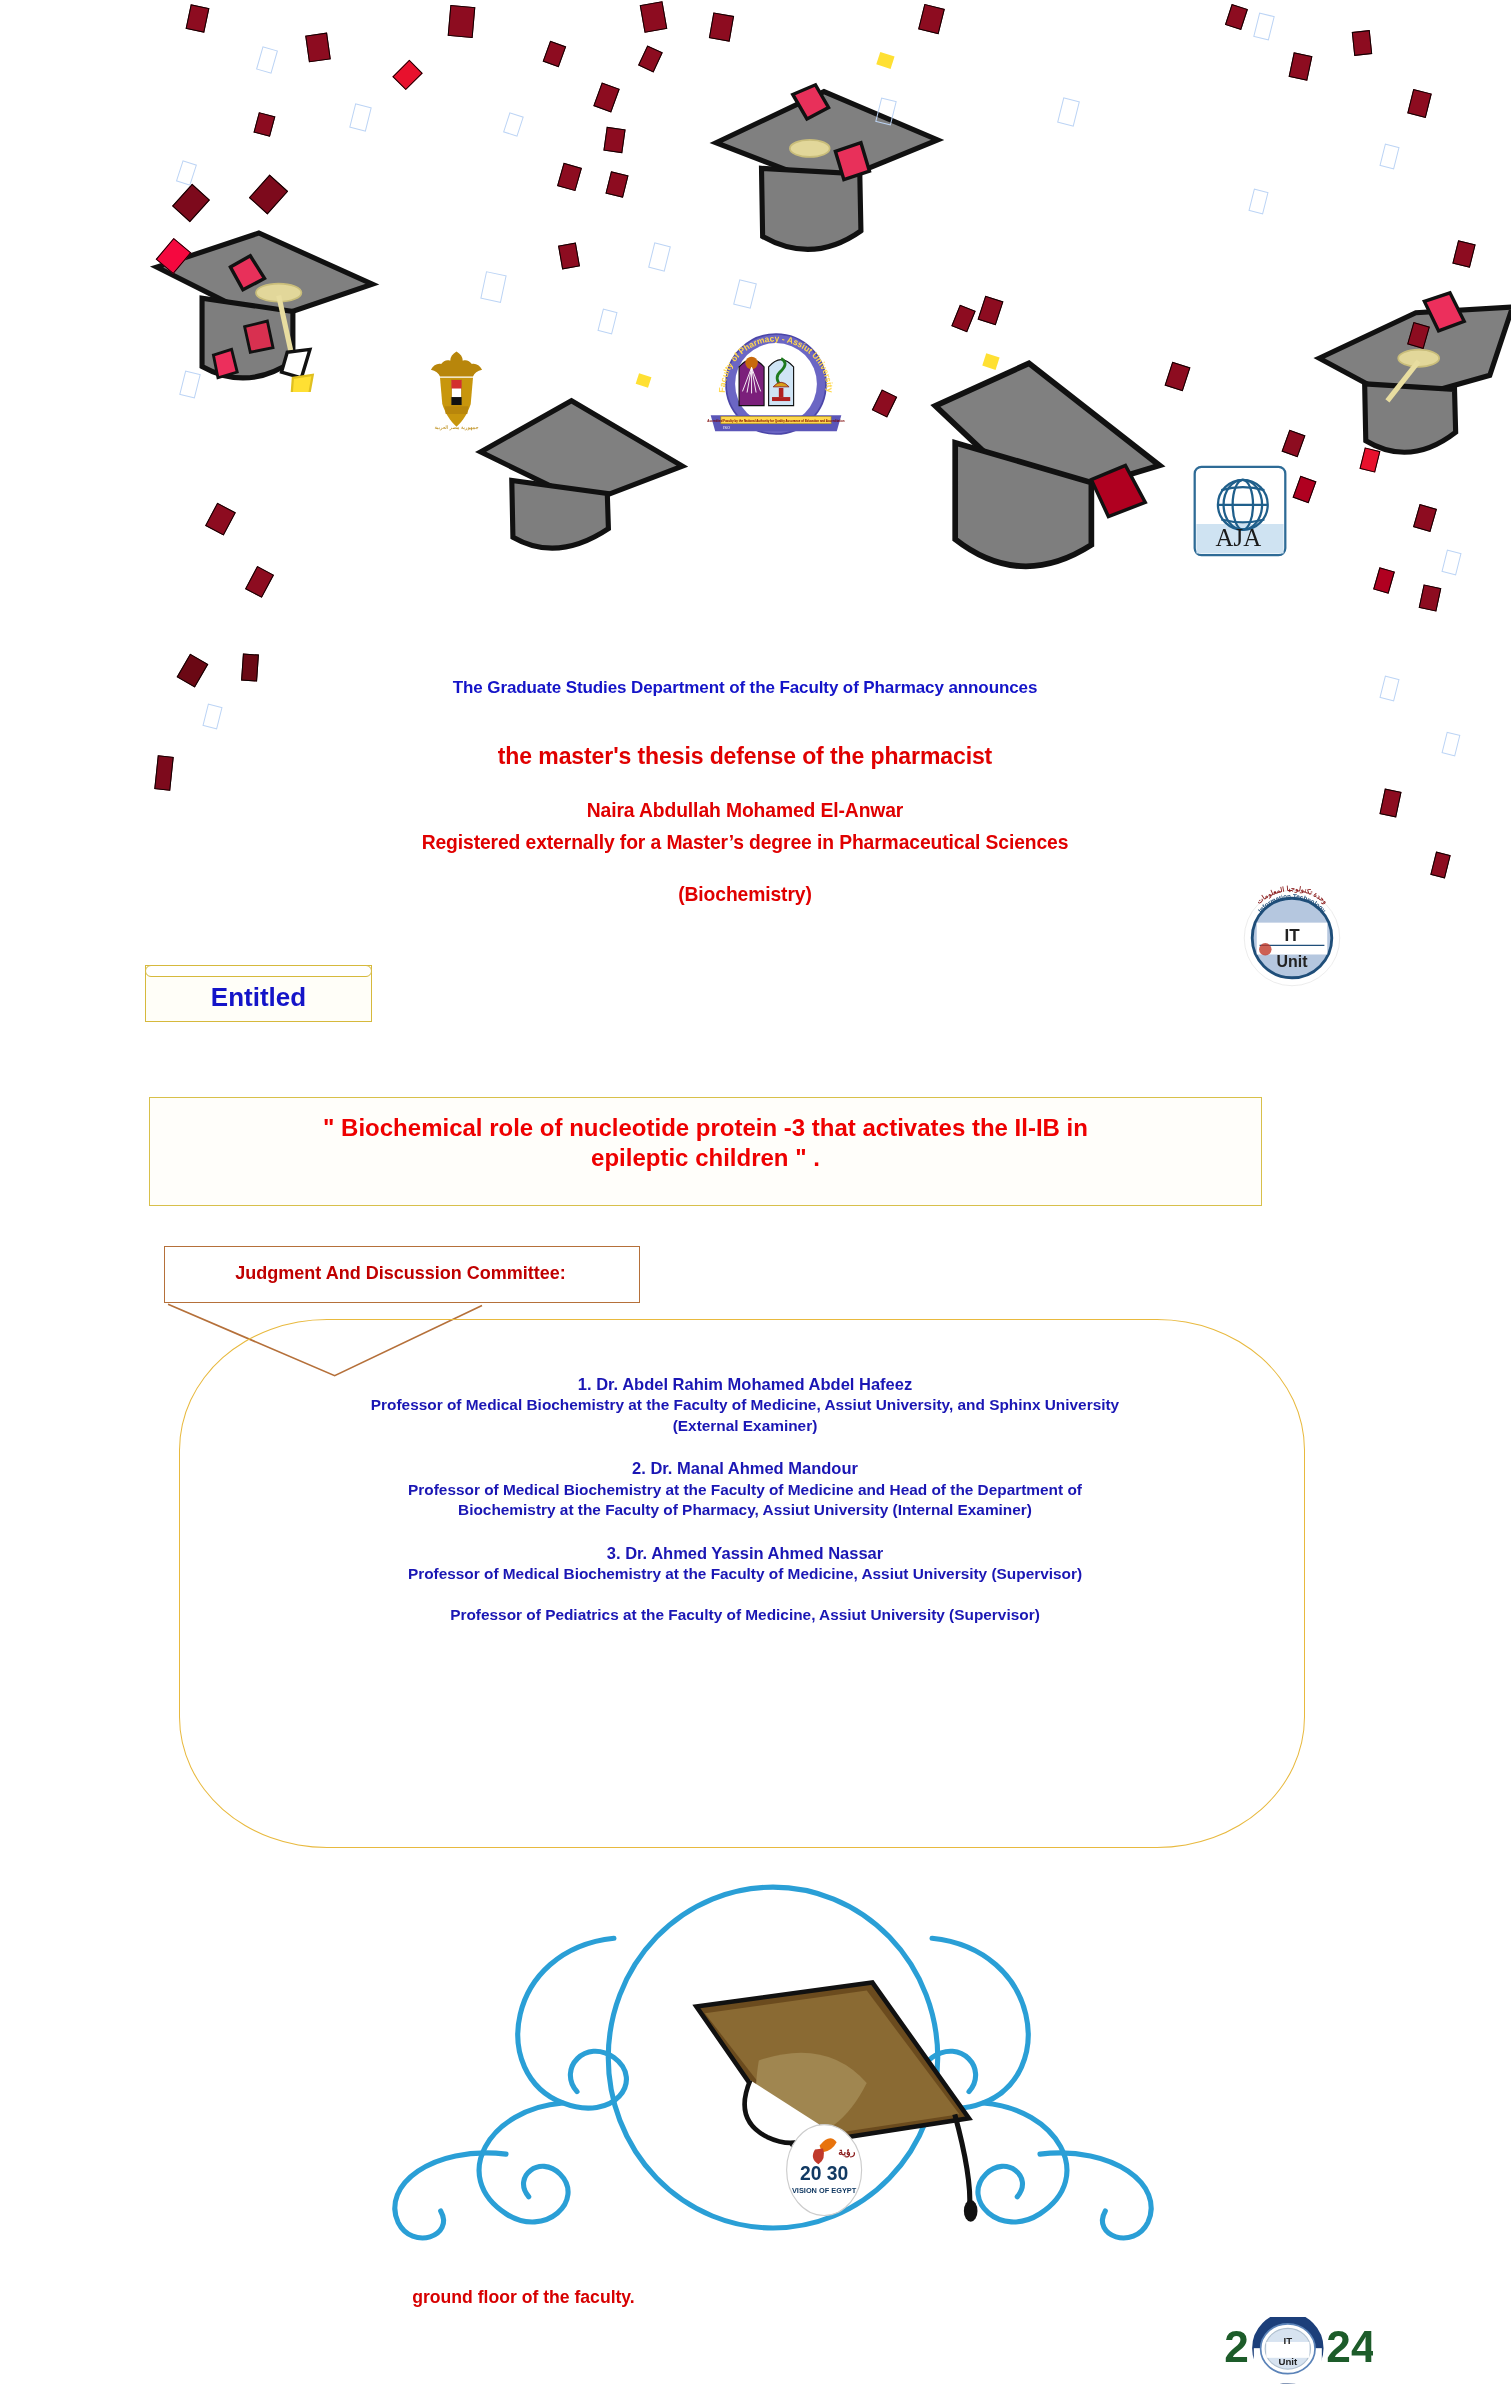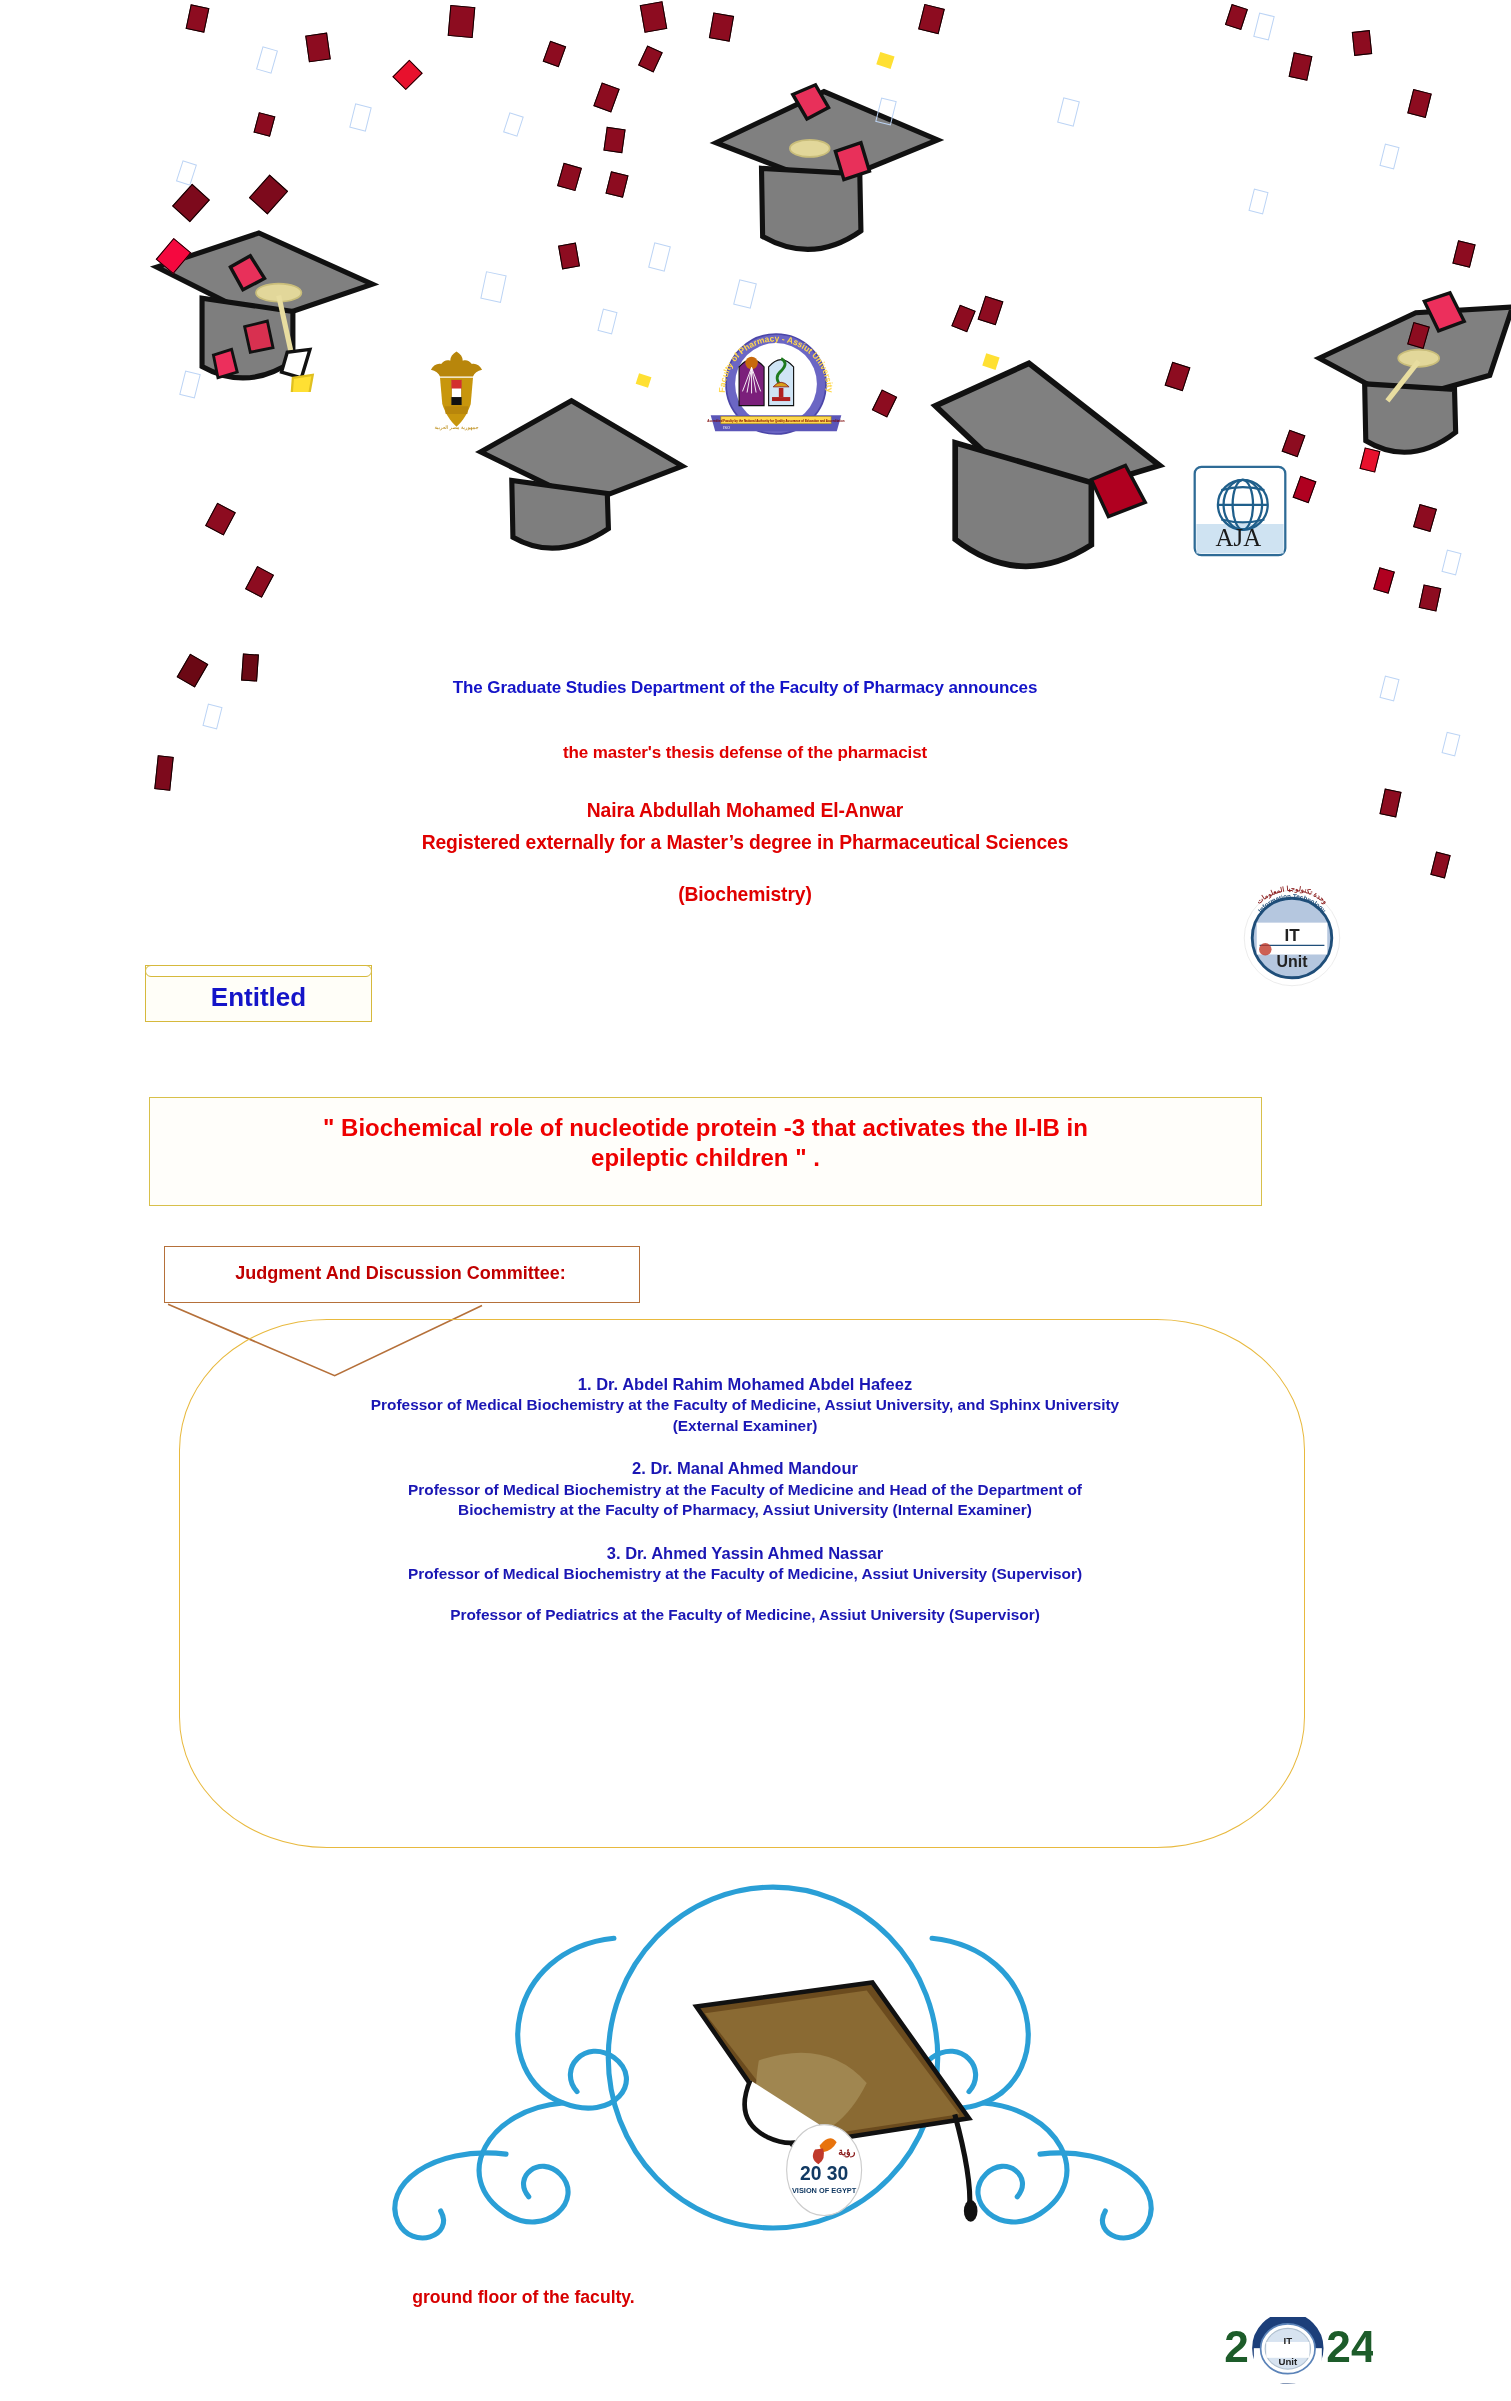--- a/index.html
+++ b/index.html
@@ -45,21 +45,21 @@
     font-weight: bold;
     letter-spacing: -0.1px;
     line-height: 1.25;
   }
   .blue-head {
     color: #1414c8;
     font-size: 17px;
   }
   .red-line {
     color: #e00000;
-    font-size: 17px;
+    font-size: 23px;
   }
   .red-name {
     color: #e00000;
     font-size: 19.3px;
   }
 
   
   #entitled-box {
     position: absolute;
     left: 145px;

